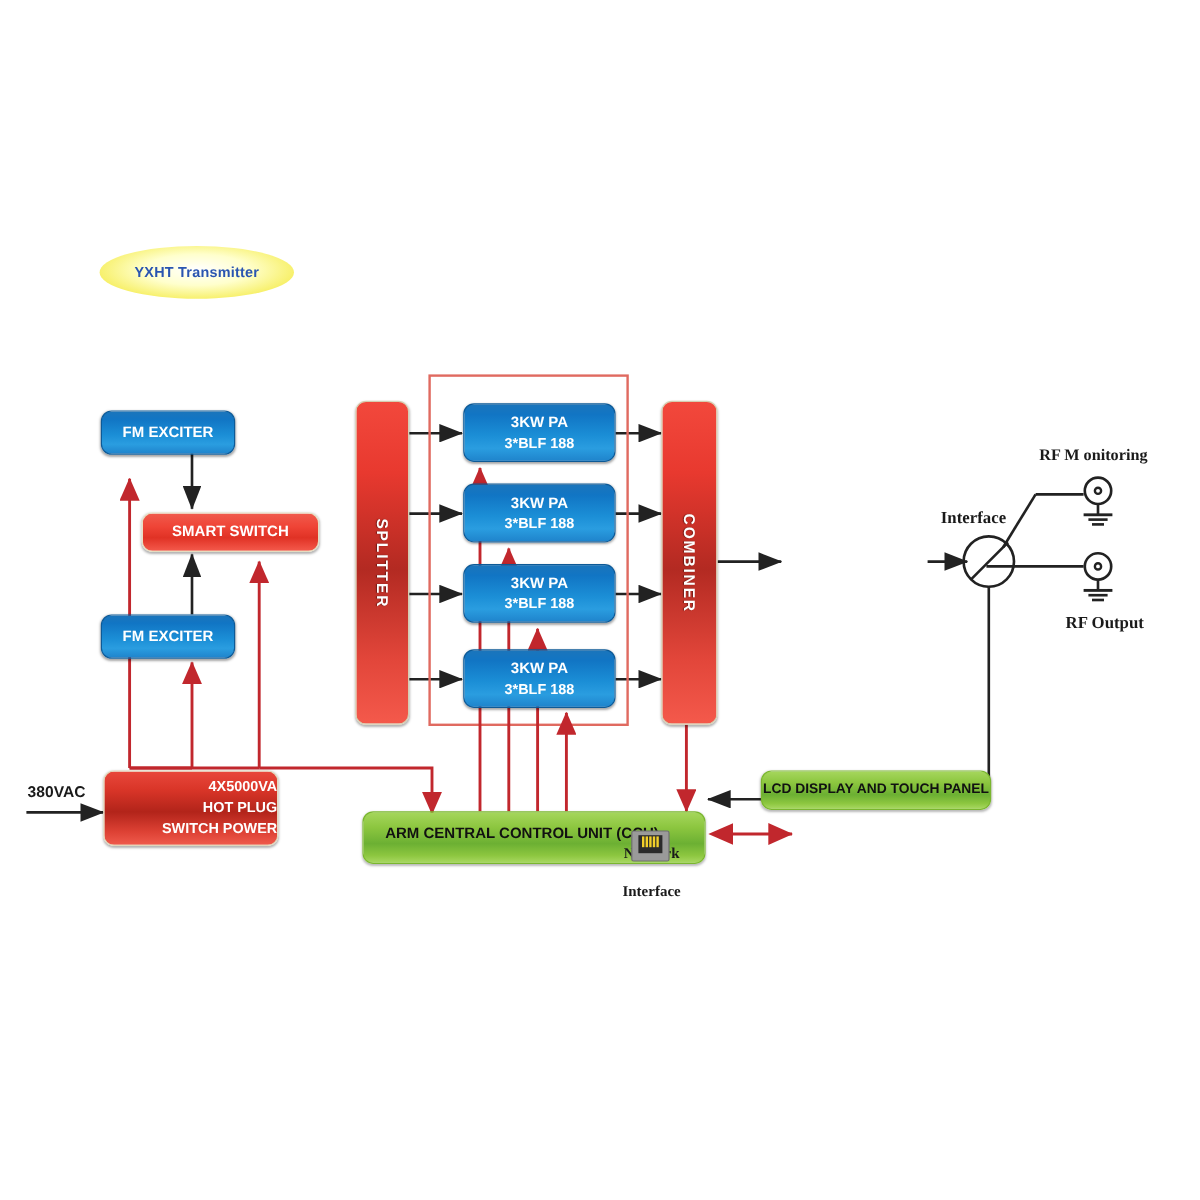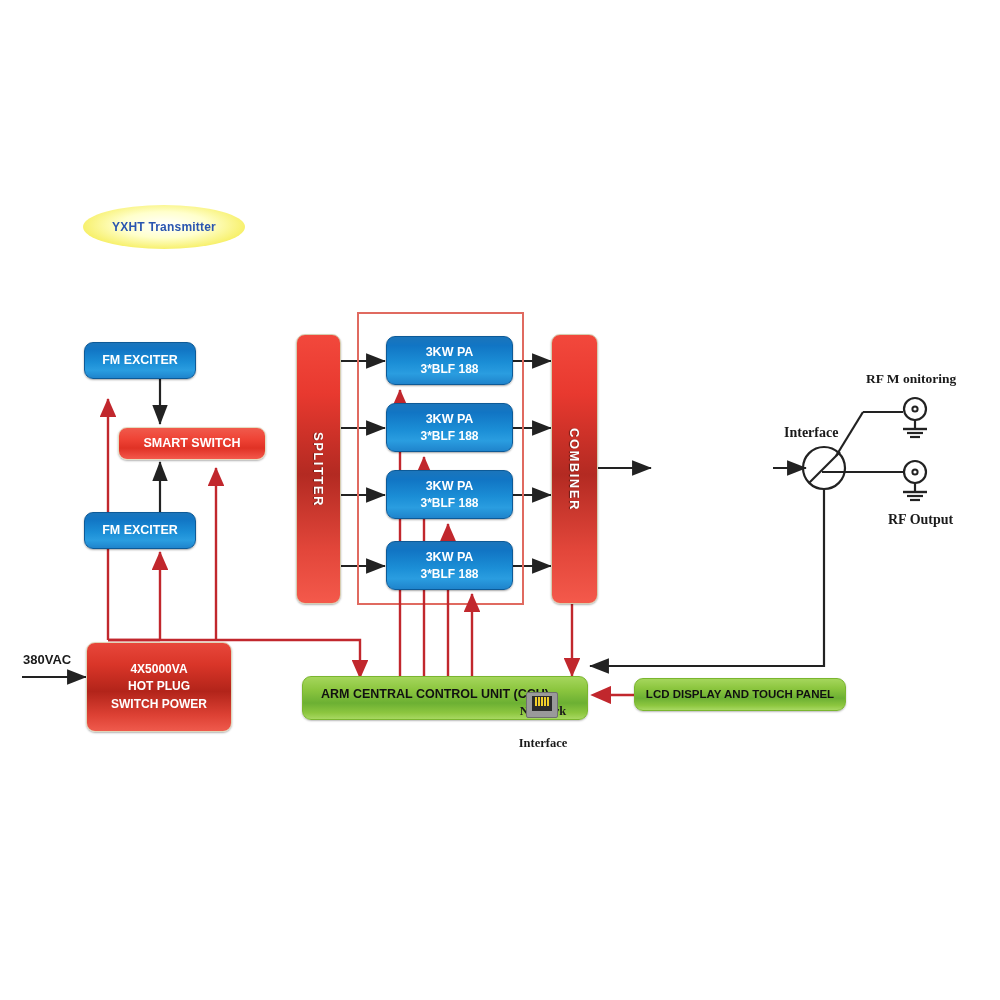--- a/index.html
+++ b/index.html
@@ -229,21 +229,21 @@
   </div>
 
   <div class="node red-flat" style="left:86px; top:427px; width:148px; height:33px;margin-left:32px;">
     <div class="line1">SMART SWITCH</div>
   </div>
 
   <div class="node blue" style="left:84px; top:512px; width:112px; height:37px;">
     <div class="line1">FM EXCITER</div>
   </div>
 
-  <div class="node red-psu" style="left:86px; top:642px; width:146px; height:90px;">
+  <div class="node red-psu" style="left:86px; top:642px; width:146px; height:63px;align-items:flex-end;">
     <div class="line2">4X5000VA</div>
     <div class="line2">HOT PLUG</div>
     <div class="line2">SWITCH POWER</div>
   </div>
 
   <div class="label" style="left:23px; top:652px;">380VAC</div>
 
   <div class="node red" style="left:296px; top:334px; width:45px; height:270px;">
     <div class="vtext">SPLITTER</div>
   </div>
@@ -284,17 +284,17 @@
       <div class="pin"></div>
       <div class="pin"></div>
       <div class="pin"></div>
       <div class="pin"></div>
     </div>
   </div>
 
   <div class="label plain center" style="left:512px; top:704px; font-size:12.5px; width:62px;">Network</div>
   <div class="label plain center" style="left:508px; top:736px; font-size:12.5px; width:70px;">Interface</div>
 
-  <div class="node green" style="left:634px; top:678px; width:212px; height:33px;">
+  <div class="node green" style="left:634px; top:642px; width:192px; height:33px;">
     <div class="line1" style="font-size:11.5px;">LCD DISPLAY AND TOUCH PANEL</div>
   </div>
 
 </div>
 
 </body></html>

